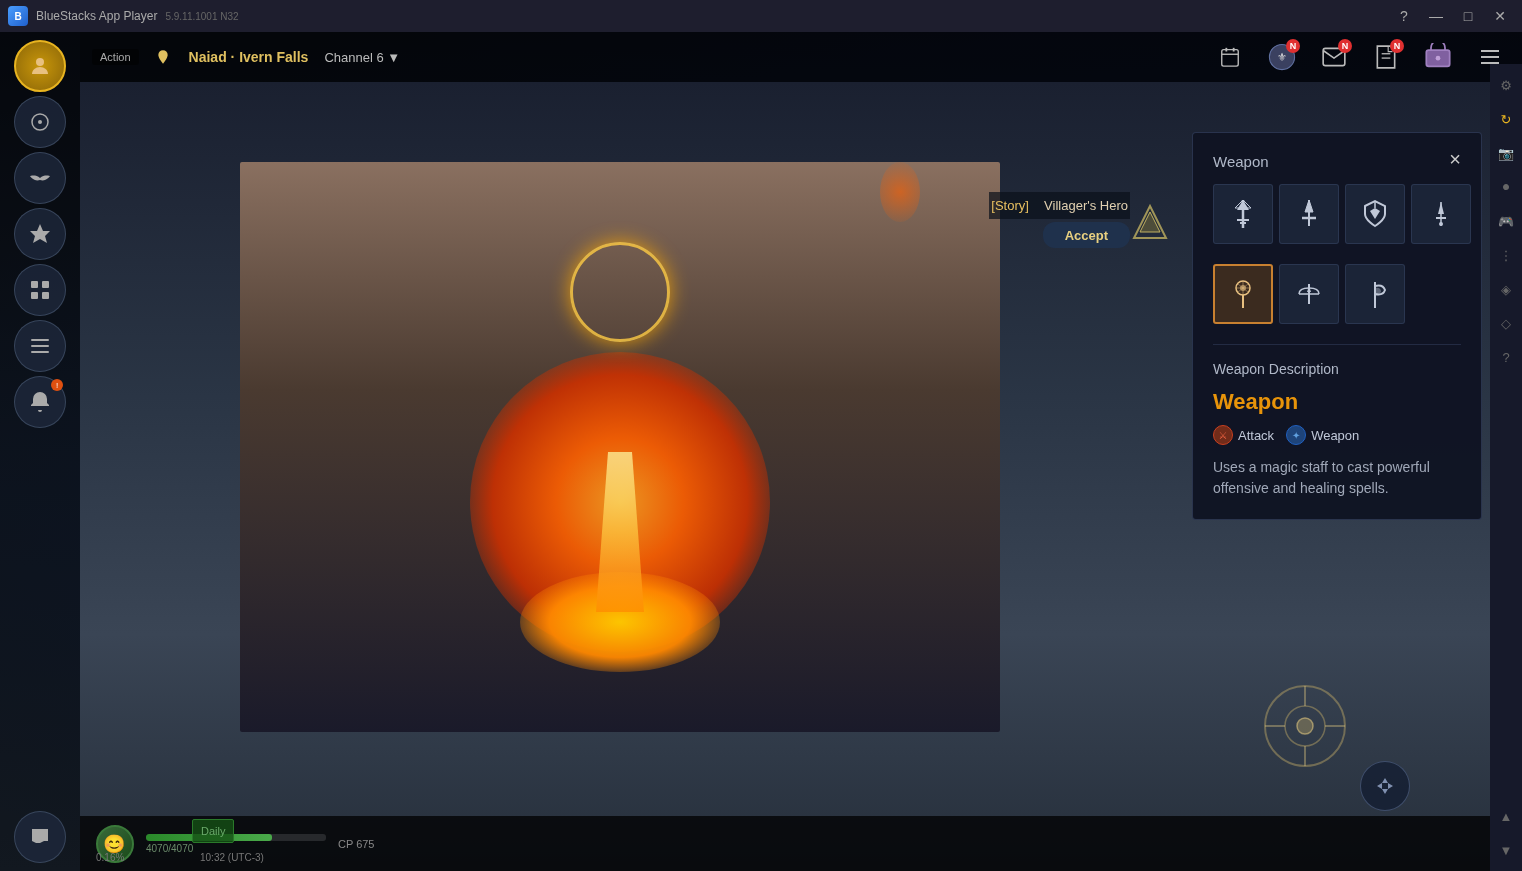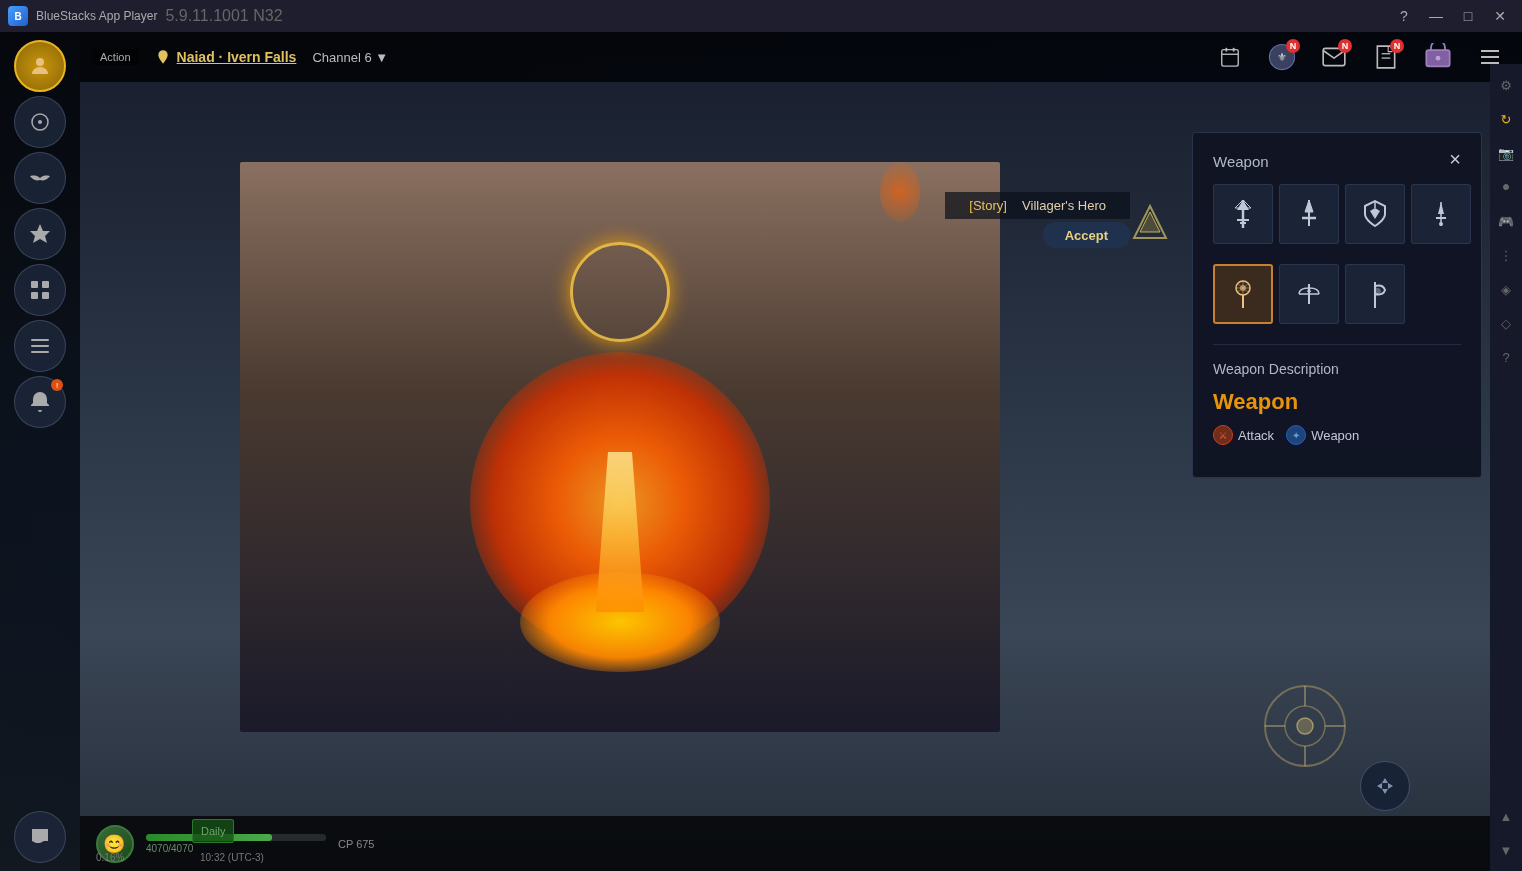--- a/index.html
+++ b/index.html
@@ -116,25 +116,24 @@
       z-index: 10;
     }
     .action-label {
       color: #aaa;
       font-size: 11px;
       background: rgba(0,0,0,0.5);
       padding: 2px 8px;
       border-radius: 3px;
     }
     .location-badge {
-      display: flex; align-items: center; gap: 6px;
+      display: flex; align-items: center; gap: 18px;
       color: #e0c060;
       font-size: 14px;
       font-weight: 600;
-      text-decoration: underline;
     }
     .channel-badge {
       color: #bbb;
       font-size: 13px;
     }
     .top-bar-right {
       margin-left: auto;
       display: flex;
       align-items: center;
       gap: 12px;
@@ -294,21 +293,21 @@
     }
     .bs-icon.active { color: #e8b420; }
   </style>
 </head>
 <body>
 
 <div class="title-bar">
   <div class="title-bar-left">
     <div class="title-bar-logo">B</div>
     <span class="title-bar-text">BlueStacks App Player</span>
-    <span class="title-bar-text" style="font-size:16px;color:#666">5.9.11.1001  N32</span>
+    <span class="title-bar-text" style="font-size:10px;color:#666">5.9.11.1001  N32</span>
   </div>
   <div class="title-bar-controls">
     <div class="title-btn">?</div>
     <div class="title-btn">—</div>
     <div class="title-btn">□</div>
     <div class="title-btn close">✕</div>
   </div>
 </div>
 
 <div class="game-area">
@@ -433,21 +432,21 @@
       <div style="position:absolute;bottom:80px;left:50%;transform:translateX(-50%);width:300px;height:300px;background:radial-gradient(circle,#ffa020 0%,#ff6000 30%,#cc3000 60%,transparent 80%);border-radius:50%;opacity:0.9;"></div>
       <div style="position:absolute;bottom:60px;left:50%;transform:translateX(-50%);width:200px;height:100px;background:radial-gradient(ellipse,#ffcc00 0%,#ff8800 50%,transparent 80%);border-radius:50%;opacity:0.95;"></div>
 
       <div style="position:absolute;bottom:120px;left:50%;transform:translateX(-50%);width:60px;height:160px;background:linear-gradient(180deg,#ffffaa 0%,#ffcc44 50%,#ff8800 100%);opacity:0.7;clip-path:polygon(30% 0%,70% 0%,90% 100%,10% 100%);"></div>
 
       <div style="position:absolute;top:80px;left:50%;transform:translateX(-50%);width:100px;height:100px;border:3px solid #ffcc44;border-radius:50%;opacity:0.8;box-shadow:0 0 20px #ffaa00;"></div>
 
       <div style="position:absolute;top:0;right:80px;width:40px;height:60px;background:radial-gradient(circle,#ff6000,transparent);opacity:0.6;border-radius:50%;"></div>
     </div>
 
-    <div style="position:absolute;top:110px;right:360px;background:rgba(10,15,25,0.7);padding:6px 24px;display:flex;align-items:center;gap:8px;">
+    <div style="position:absolute;top:110px;right:360px;background:rgba(10,15,25,0.7);padding:6px 2px;display:flex;align-items:center;gap:8px;">
       <span style="color:#e8c060;font-size:13px;">[Story] &nbsp;</span>
       <span style="color:#e0d0b0;font-size:13px;">Villager's Hero</span>
     </div>
     <div style="position:absolute;top:140px;right:360px;background:rgba(30,50,80,0.85);padding:4px 22px;border-radius:12px;cursor:pointer;">
       <span style="color:#e8d080;font-size:13px;font-weight:bold;">Accept</span>
     </div>
 
     <div style="position:absolute;top:120px;right:320px;width:40px;height:40px;display:flex;align-items:center;justify-content:center;">
       <svg width="36" height="36" viewBox="0 0 36 36">
           <polygon points="18,2 34,34 2,34" fill="none" stroke="#c0b060" stroke-width="2" opacity="0.8"></polygon>
@@ -577,20 +576,21 @@
       <div class="weapon-tag">
         <div class="tag-icon attack">⚔</div>
         <span>Attack</span>
       </div>
       <div class="weapon-tag">
         <div class="tag-icon support">✦</div>
         <span>Weapon</span>
       </div>
     </div>
 
+    <div class="weapon-description">Uses a magic staff to cast powerful offensive and healing spells.</div>
   </div>
 
   <div class="bs-right-panel">
     <div class="bs-icon">⚙</div>
     <div class="bs-icon active">↻</div>
     <div class="bs-icon">📷</div>
     <div class="bs-icon">⏺</div>
     <div class="bs-icon">🎮</div>
     <div class="bs-icon">⋮</div>
     <div class="bs-icon">◈</div>

